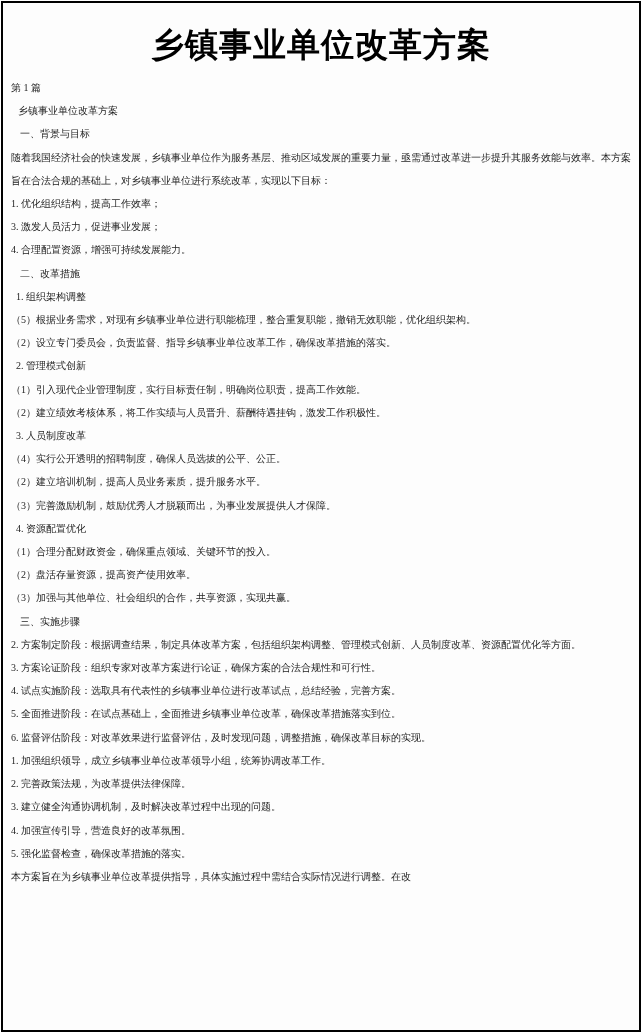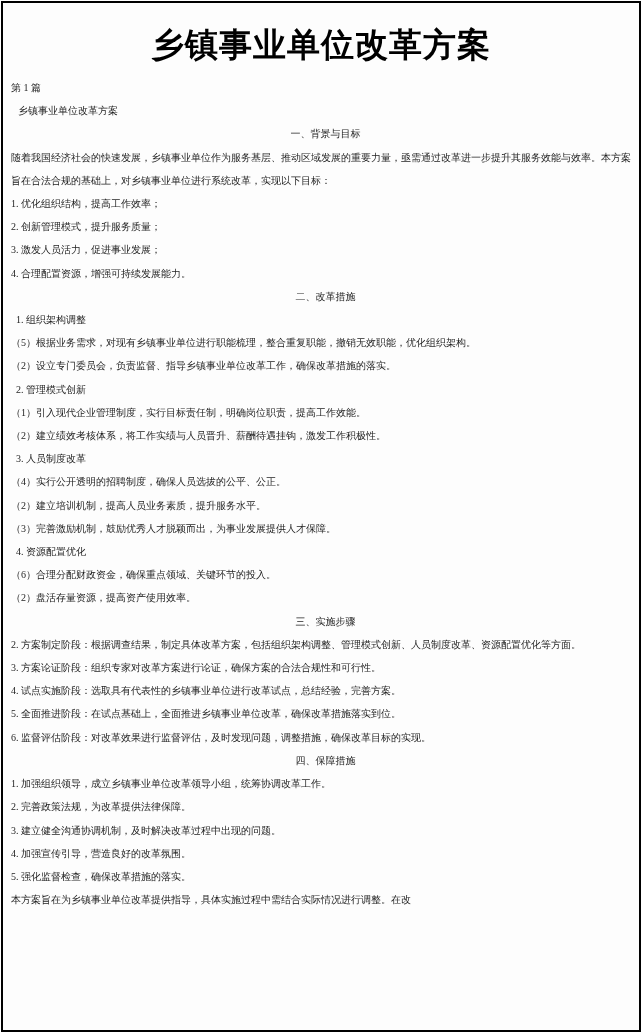--- a/index.html
+++ b/index.html
@@ -39,58 +39,57 @@
   }
   .doc-body p {
     margin: 0;
     padding: 0;
     font-size: 10px;
     line-height: 23.2px;
     text-align: left;
     word-break: break-all;
   }
   .doc-body p.subtitle { padding-left: 7px; }
-  .doc-body p.head     { padding-left: 9px; text-align: center; }
+  .doc-body p.head     { padding-left: 9px; }
   .doc-body p.subhead  { padding-left: 5px; }
 </style>
 </head>
 <body>
 
 <div class="page">
   <h1 class="doc-title">乡镇事业单位改革方案</h1>
   <div class="doc-body">
       <p class="plain">第 1 篇</p>
       <p class="subtitle">乡镇事业单位改革方案</p>
       <p class="head">一、背景与目标</p>
       <p class="plain">随着我国经济社会的快速发展，乡镇事业单位作为服务基层、推动区域发展的重要力量，亟需通过改革进一步提升其服务效能与效率。本方案旨在合法合规的基础上，对乡镇事业单位进行系统改革，实现以下目标：</p>
       <p class="plain">1. 优化组织结构，提高工作效率；</p>
-      <p class="plain">2. 创新管理模式，提升服务质量；</p>
       <p class="plain">3. 激发人员活力，促进事业发展；</p>
       <p class="plain">4. 合理配置资源，增强可持续发展能力。</p>
       <p class="head">二、改革措施</p>
       <p class="subhead">1. 组织架构调整</p>
       <p class="plain">（5）根据业务需求，对现有乡镇事业单位进行职能梳理，整合重复职能，撤销无效职能，优化组织架构。</p>
       <p class="plain">（2）设立专门委员会，负责监督、指导乡镇事业单位改革工作，确保改革措施的落实。</p>
       <p class="subhead">2. 管理模式创新</p>
       <p class="plain">（1）引入现代企业管理制度，实行目标责任制，明确岗位职责，提高工作效能。</p>
       <p class="plain">（2）建立绩效考核体系，将工作实绩与人员晋升、薪酬待遇挂钩，激发工作积极性。</p>
       <p class="subhead">3. 人员制度改革</p>
       <p class="plain">（4）实行公开透明的招聘制度，确保人员选拔的公平、公正。</p>
       <p class="plain">（2）建立培训机制，提高人员业务素质，提升服务水平。</p>
       <p class="plain">（3）完善激励机制，鼓励优秀人才脱颖而出，为事业发展提供人才保障。</p>
       <p class="subhead">4. 资源配置优化</p>
-      <p class="plain">（6）合理分配财政资金，确保重点领域、关键环节的投入。</p>
+      <p class="plain">（1）合理分配财政资金，确保重点领域、关键环节的投入。</p>
       <p class="plain">（2）盘活存量资源，提高资产使用效率。</p>
+      <p class="plain">（3）加强与其他单位、社会组织的合作，共享资源，实现共赢。</p>
       <p class="head">三、实施步骤</p>
       <p class="plain">2. 方案制定阶段：根据调查结果，制定具体改革方案，包括组织架构调整、管理模式创新、人员制度改革、资源配置优化等方面。</p>
       <p class="plain">3. 方案论证阶段：组织专家对改革方案进行论证，确保方案的合法合规性和可行性。</p>
       <p class="plain">4. 试点实施阶段：选取具有代表性的乡镇事业单位进行改革试点，总结经验，完善方案。</p>
       <p class="plain">5. 全面推进阶段：在试点基础上，全面推进乡镇事业单位改革，确保改革措施落实到位。</p>
       <p class="plain">6. 监督评估阶段：对改革效果进行监督评估，及时发现问题，调整措施，确保改革目标的实现。</p>
-      <p class="head">四、保障措施</p>
       <p class="plain">1. 加强组织领导，成立乡镇事业单位改革领导小组，统筹协调改革工作。</p>
       <p class="plain">2. 完善政策法规，为改革提供法律保障。</p>
       <p class="plain">3. 建立健全沟通协调机制，及时解决改革过程中出现的问题。</p>
       <p class="plain">4. 加强宣传引导，营造良好的改革氛围。</p>
       <p class="plain">5. 强化监督检查，确保改革措施的落实。</p>
       <p class="plain">本方案旨在为乡镇事业单位改革提供指导，具体实施过程中需结合实际情况进行调整。在改</p>
     </div>
 </div>
 
 </body></html>

